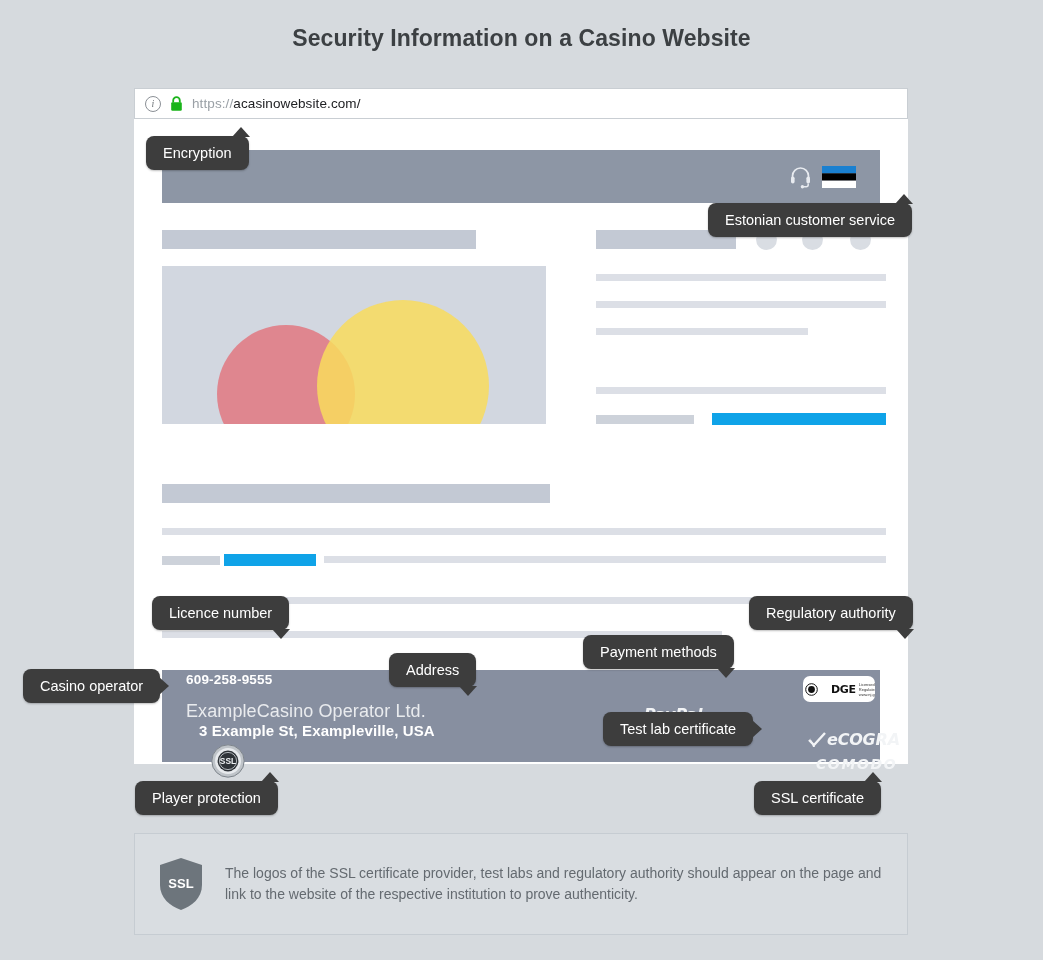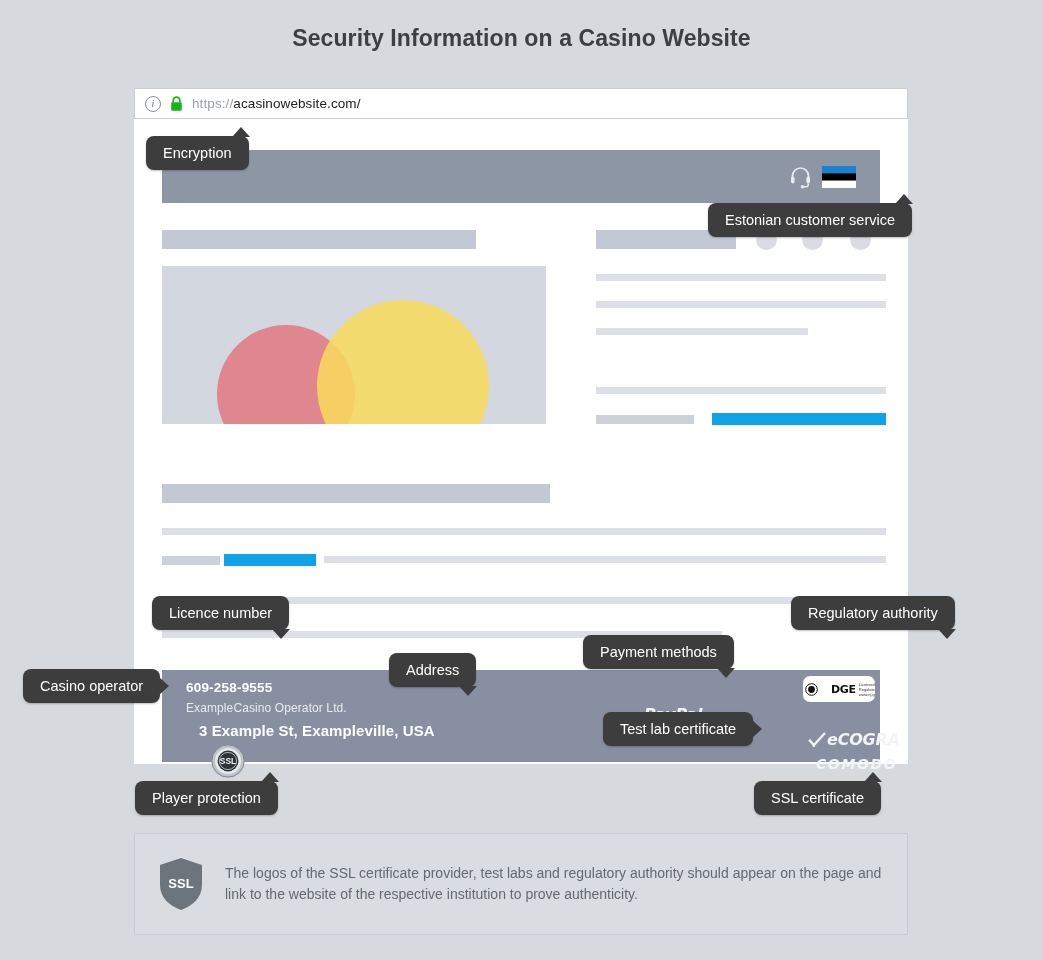--- a/index.html
+++ b/index.html
@@ -137,31 +137,31 @@
     position: absolute;
     left: 28px;
     top: 551px;
     width: 718px;
     height: 92px;
     background: #878fa0;
     box-sizing: border-box;
   }
   .footer-phone {
     position: absolute;
-    left: 24px; top: 10px;
+    left: 24px; top: 2px;
     color: #ffffff;
     font-size: 13.5px;
     font-weight: bold;
     letter-spacing: 0.2px;
   }
   .footer-operator {
     position: absolute;
     left: 24px; top: 31px;
     color: #e9ebee;
-    font-size: 12px;
+    font-size: 18px;
     letter-spacing: 0.1px;
   }
   .footer-address {
     position: absolute;
     left: 37px; top: 52px;
     color: #ffffff;
     font-size: 15px;
     font-weight: bold;
     letter-spacing: 0.1px;
   }
@@ -398,21 +398,21 @@
 </div>
 
 <div class="callout arrow-up" style="left:708px; top:203px;">
   <span>Estonian customer service</span>
 </div>
 
 <div class="callout arrow-down" style="left:152px; top:596px;">
   <span>Licence number</span>
 </div>
 
-<div class="callout arrow-down" style="left:749px; top:596px;margin-left:42px;">
+<div class="callout arrow-down" style="left:749px; top:596px;">
   <span>Regulatory authority</span>
 </div>
 
 <div class="callout arrow-down" style="left:583px; top:635px;">
   <span>Payment methods</span>
 </div>
 
 <div class="callout arrow-right" style="left:23px; top:669px;">
   <span>Casino operator</span>
 </div>

